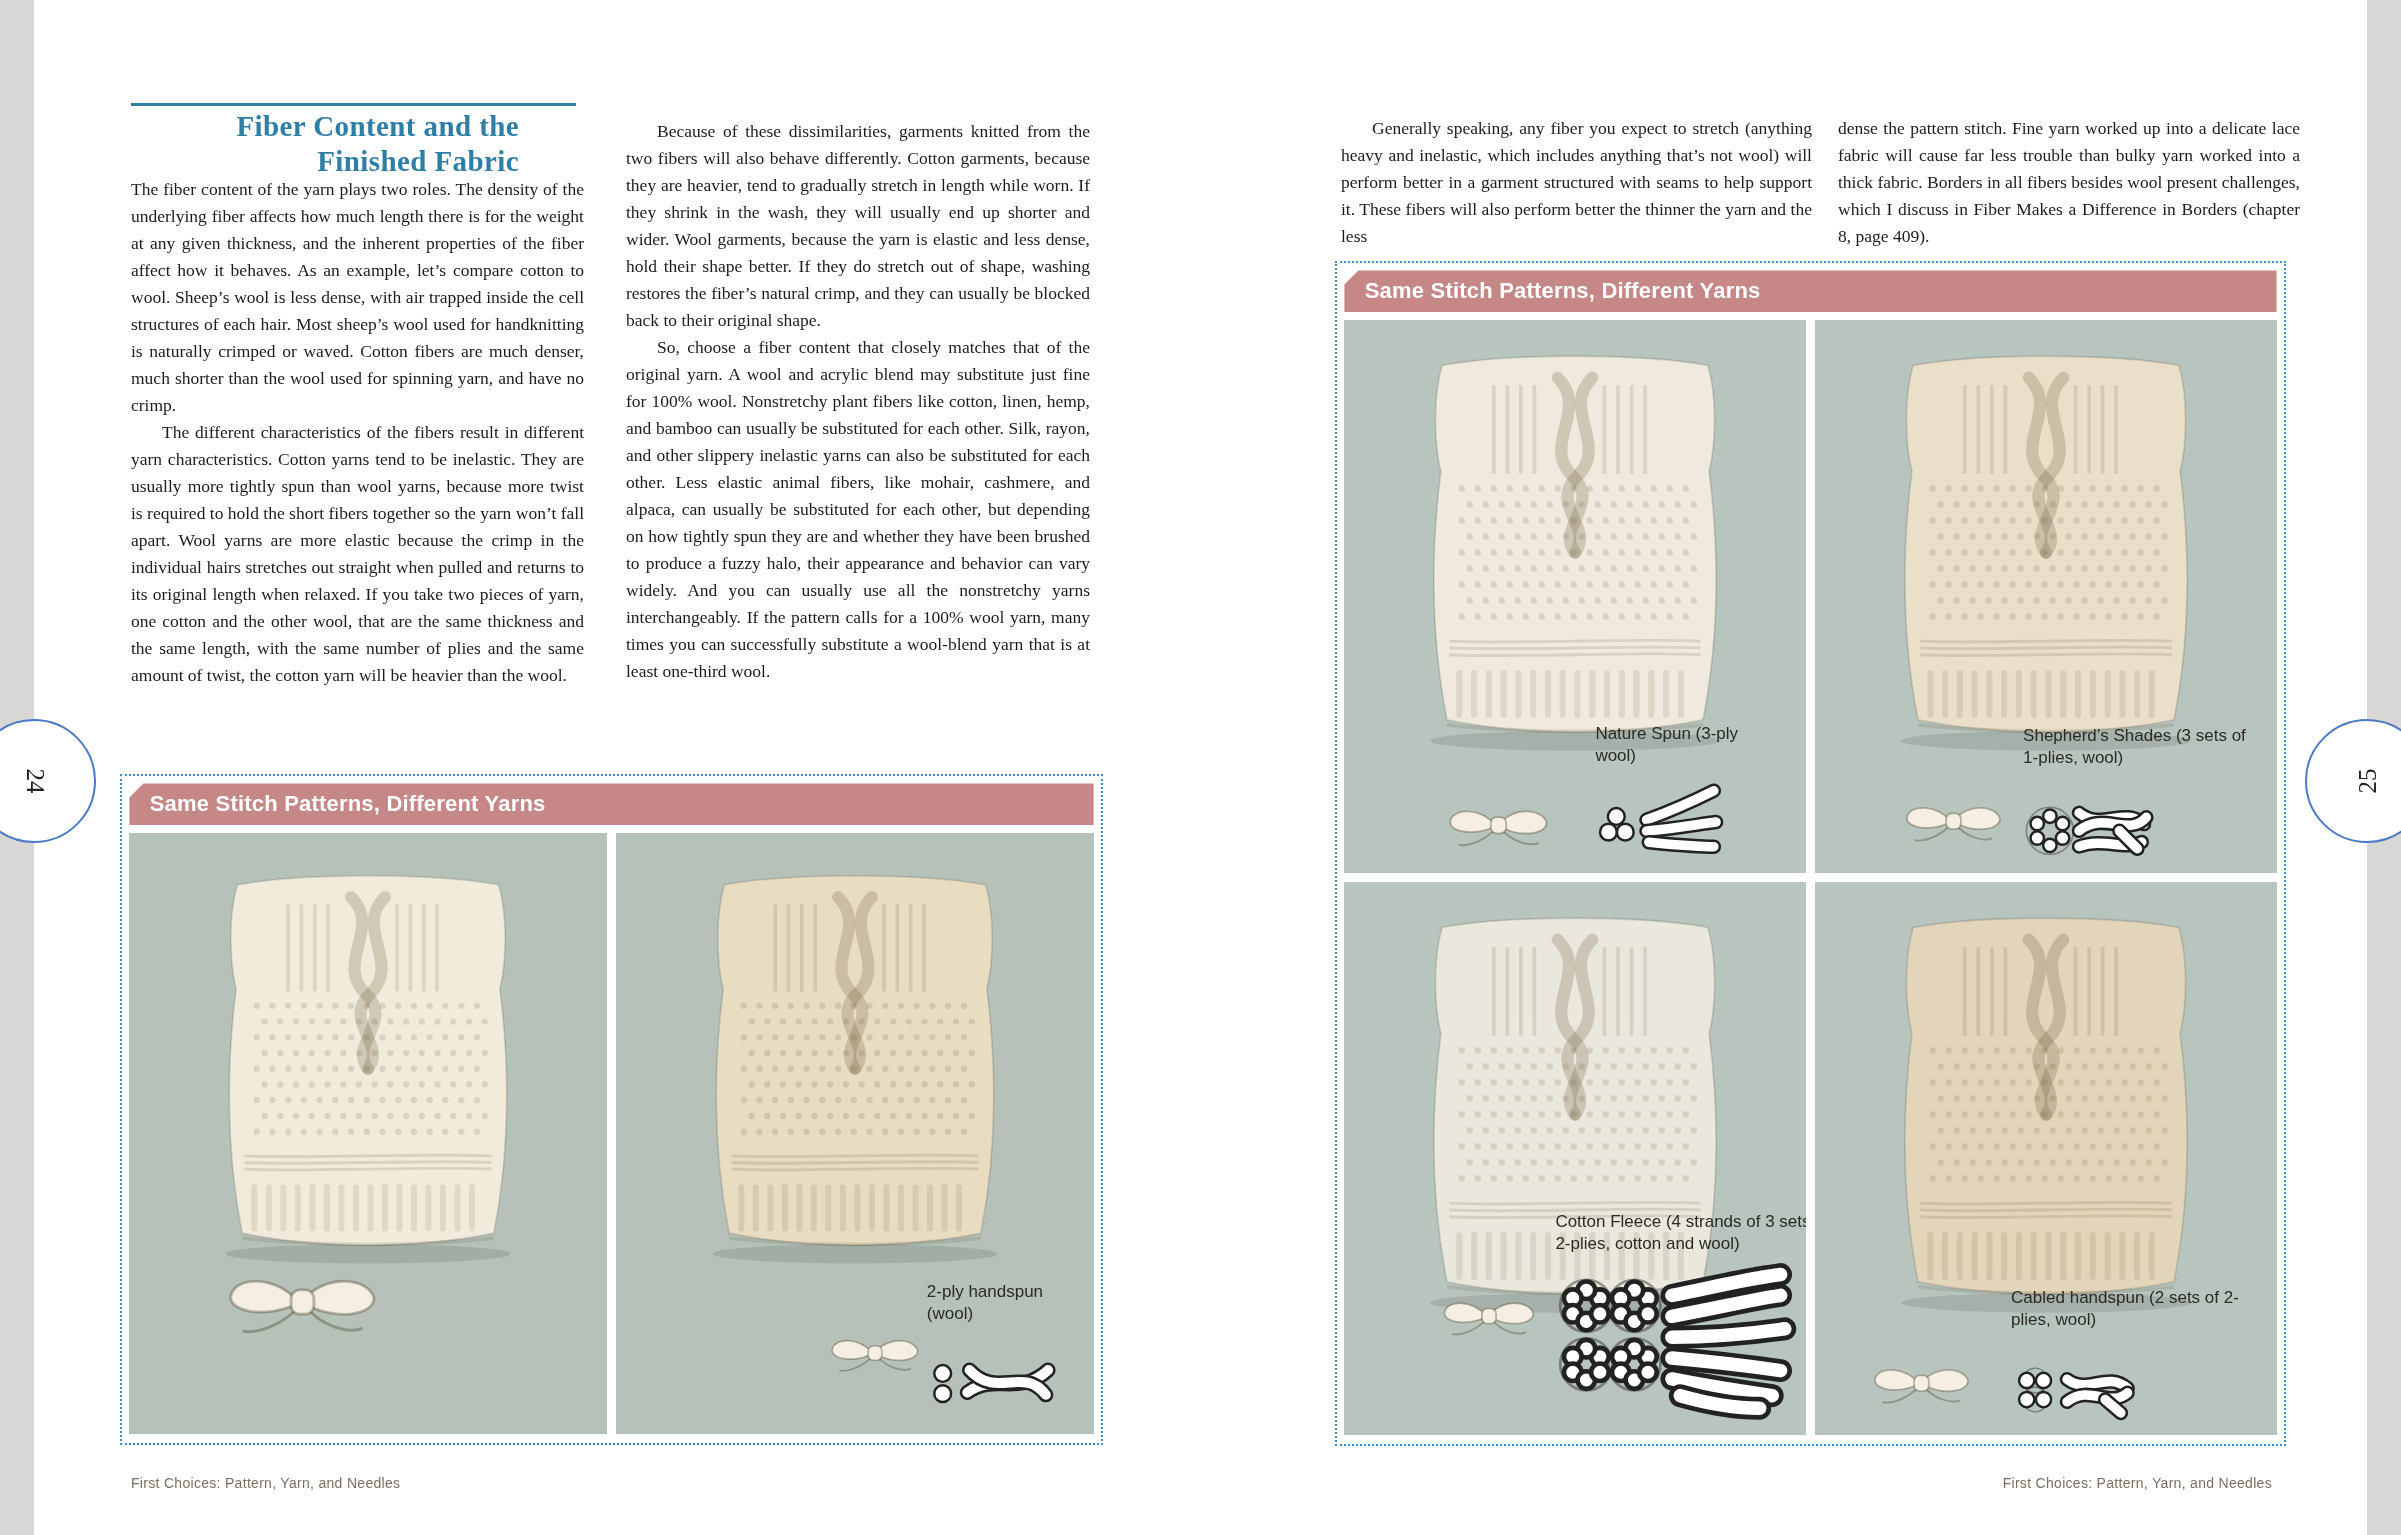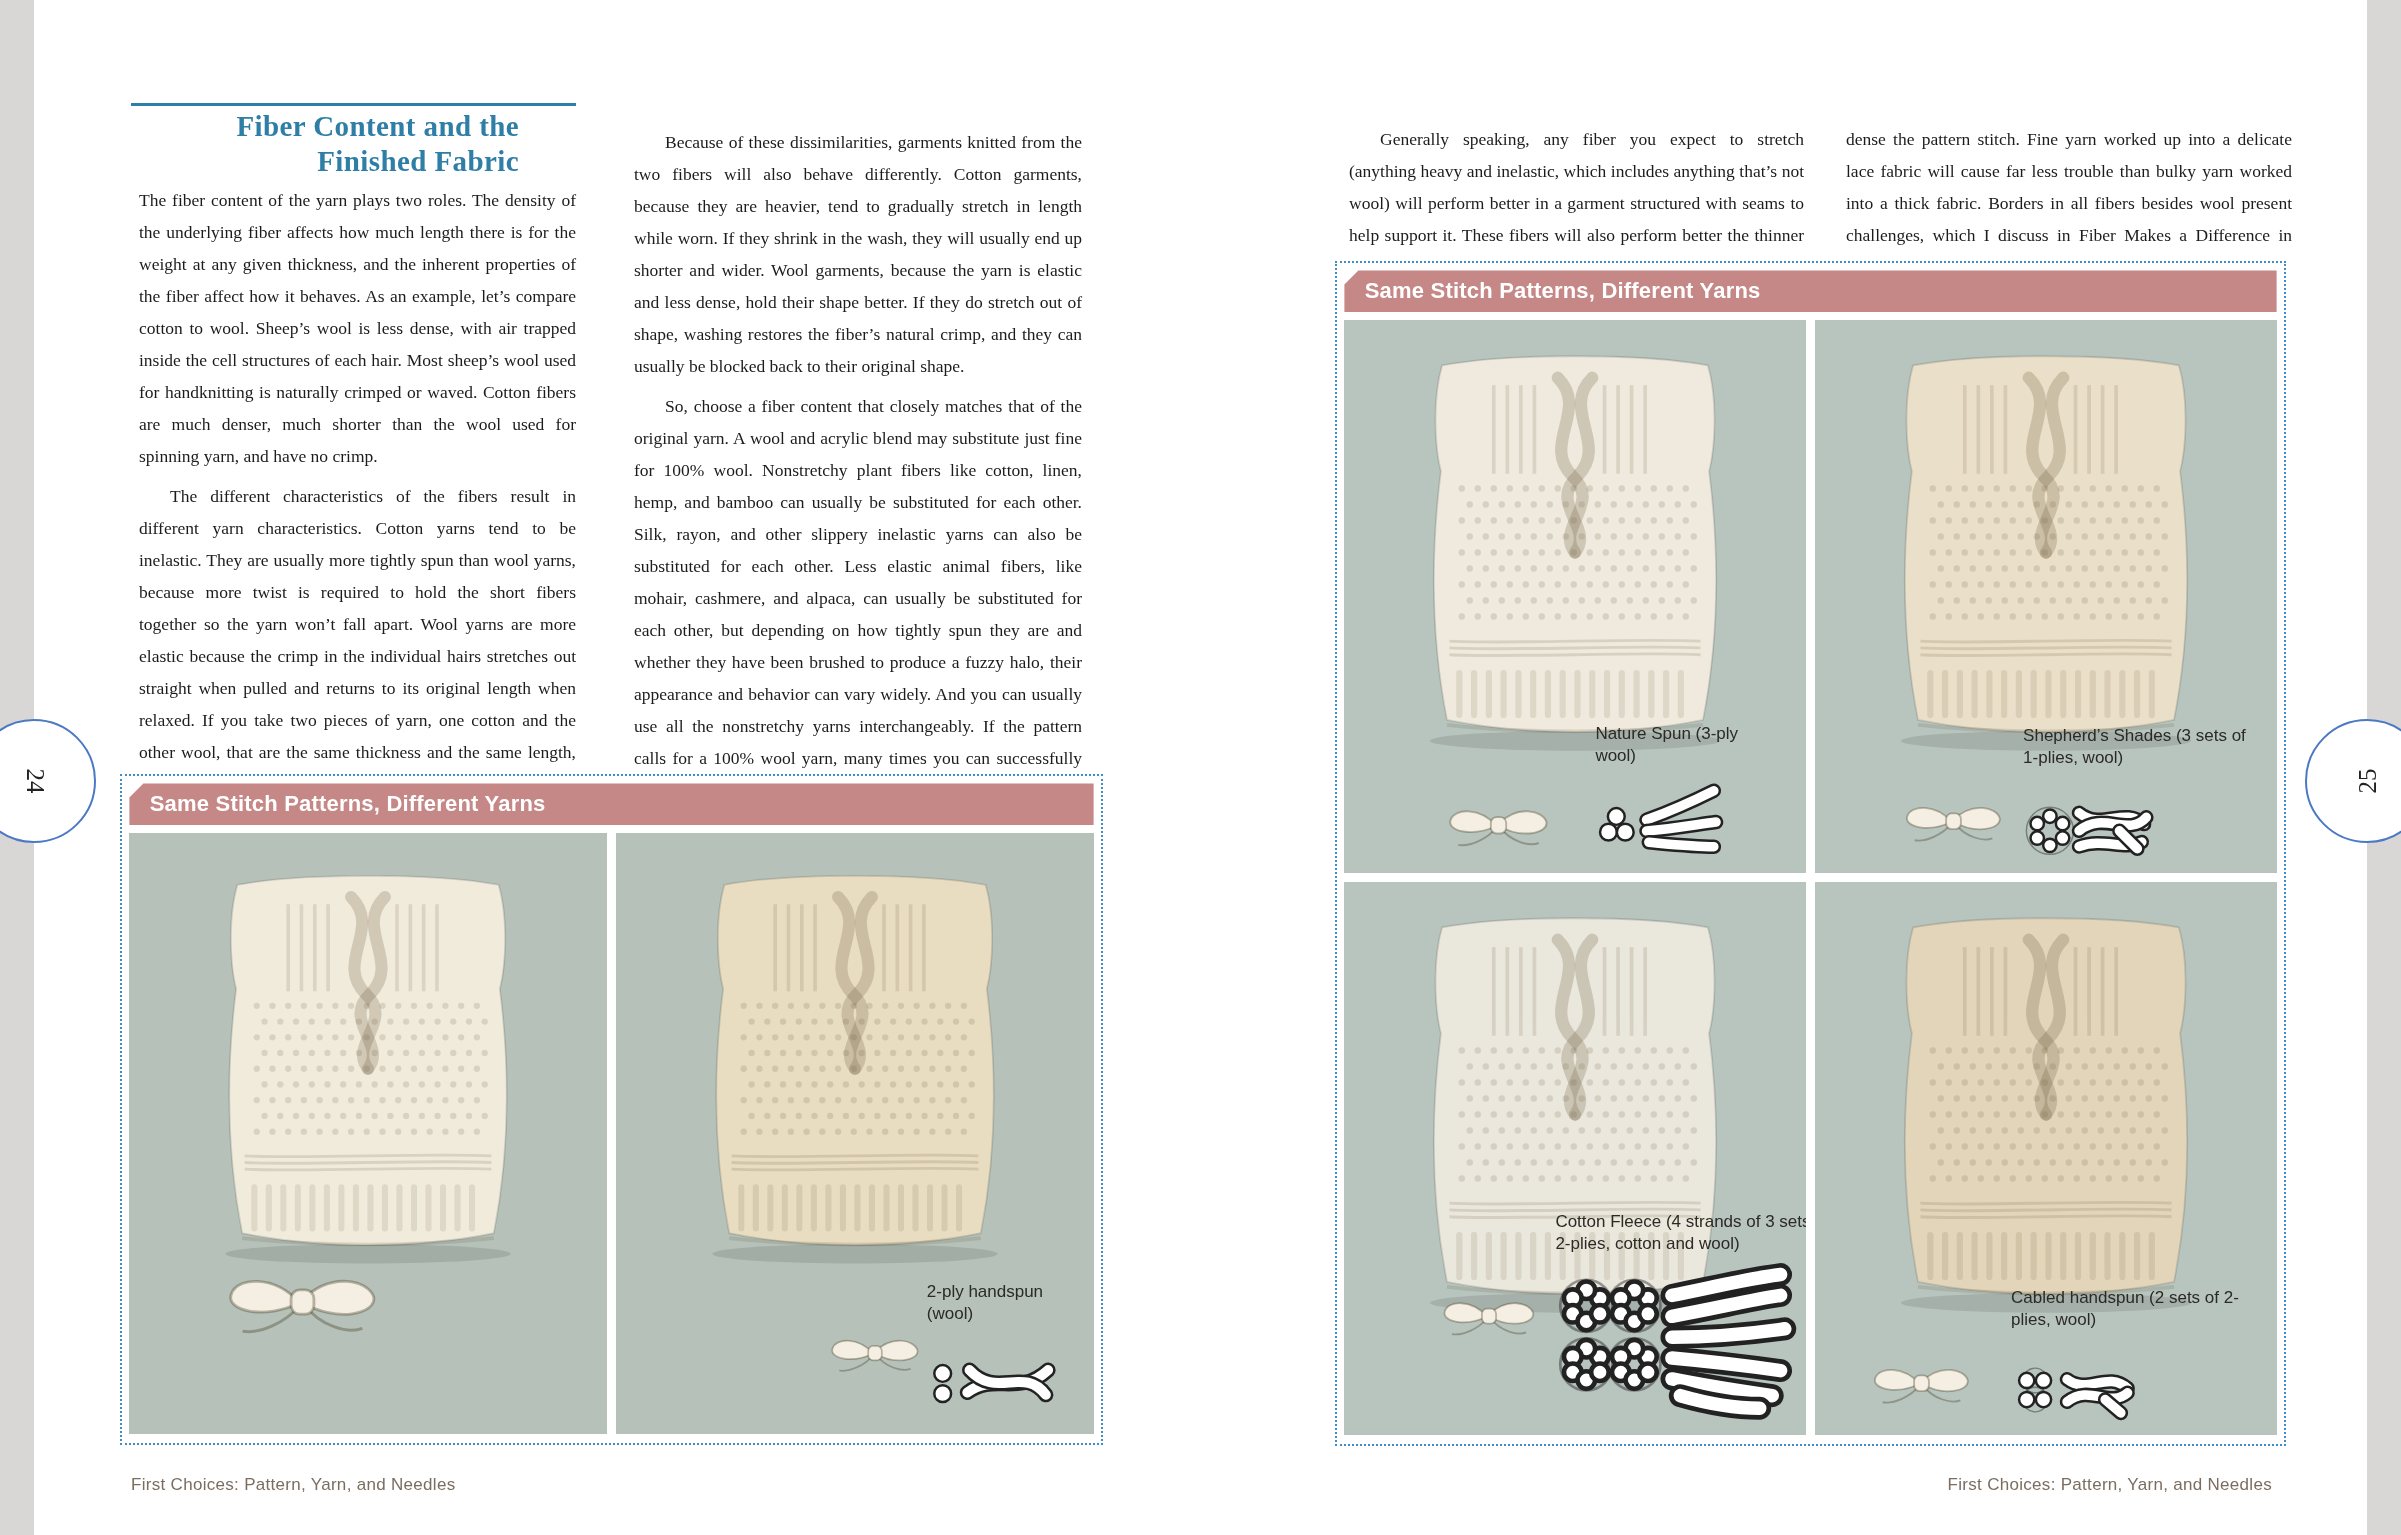--- a/index.html
+++ b/index.html
@@ -6,24 +6,24 @@
   #canvas{position:relative;width:2401px;height:1536px;background:#ffffff;overflow:hidden;
           font-family:"Liberation Serif", serif;color:#1c1c1c;}
   .edge{position:absolute;top:0;bottom:0;width:34px;background:#d8d7d5;}
   .edge.left{left:0;} .edge.right{right:0;}
 
   
   .rule{position:absolute;height:2.8px;background:var(--heading_teal,#2e7ea6);}
   h1.section{position:absolute;margin:0;font-weight:bold;font-size:29px;line-height:35px;
              letter-spacing:0.4px;color:var(--heading_teal,#2e7ea6);text-align:right;}
   .col{position:absolute;}
-  .col p{margin:8px;font-size:17.5px;line-height:32px;text-align:justify;}
+  .col p{margin:0;font-size:17.5px;line-height:27px;text-align:justify;}
   .col p.indent{text-indent:31px;}
 
-  .footerline{position:absolute;font-family:"Liberation Sans",sans-serif;font-size:17px;
+  .footerline{position:absolute;font-family:"Liberation Sans",sans-serif;font-size:14px;
               color:var(--footer_taupe,#7b6e60);letter-spacing:0.3px;}
 
   
   .figbox{position:absolute;margin:0;box-sizing:border-box;border:2.8px dotted var(--dotted_blue,#3f8dc6);
           padding:7.4px;background:#fff;}
   .figbar{height:42px;line-height:42px;background:var(--figure_bar_pink,#c58886);color:#fff;
           font-family:"Liberation Sans",sans-serif;font-weight:bold;font-size:22px;
           padding-left:20.3px;margin-bottom:7.4px;letter-spacing:0.2px;
           clip-path:polygon(14px 0,100% 0,100% 100%,0 100%,0 14px);}
   .photos{display:grid;grid-gap:9.2px;}

